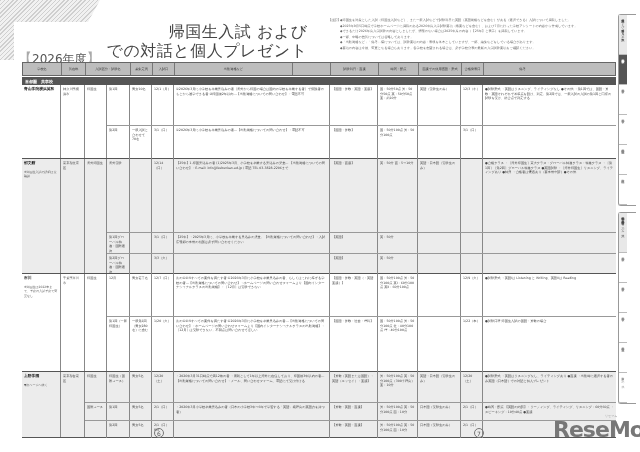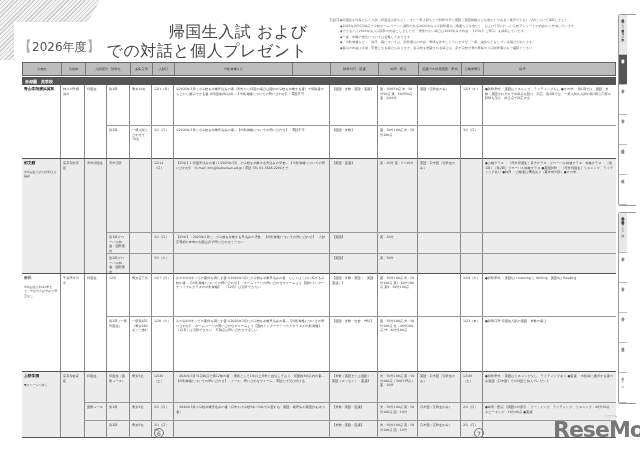--- a/index.html
+++ b/index.html
@@ -9,21 +9,21 @@
   .corner-hatch {
     position: absolute; left: 0; top: 0; width: 100px; height: 22px;
     background: repeating-linear-gradient(135deg, #cfcfcf 0 1px, #f1f1f1 1px 3px);
     clip-path: polygon(0 0, 100% 0, 88% 100%, 0 100%);
   }
   .corner-hatch2 {
     position: absolute; left: 0; top: 0; width: 14px; height: 60px;
     background: repeating-linear-gradient(135deg, #cfcfcf 0 1px, #f1f1f1 1px 3px);
   }
   .title-wrap { position: absolute; left: 18px; top: 22px; display: flex; align-items: flex-start; }
-  .year-tag { font-size: 12px; color: #555; margin-top: 16px; white-space: nowrap; }
+  .year-tag { font-size: 12px; color: #555; margin-top: 28px; white-space: nowrap; }
   .year-tag .br { color: #aaa; font-size: 14px; }
   .title { margin-left: 6px; font-size: 16px; line-height: 19px; color: #444; letter-spacing: 0.5px; text-align: right; }
 
   .notes { position: absolute; left: 340px; top: 18px; width: 268px; font-size: 3.2px; line-height: 5.6px; color: #666; }
   .notes .lbl { position: absolute; left: -12px; top: 0; }
 
   .table-area { position: absolute; left: 22px; top: 62px; width: 594px; }
   .hdr { display: flex; height: 14px; background: #bdbdbd; border: 1px solid #666; }
   .hdr div { font-size: 3.2px; color: #333; border-right: 1px solid #777; display: flex; align-items: center; justify-content: center; text-align: center; }
   .region-bar { height: 8px; background: #555; color: #fff; font-size: 4px; font-weight: bold; padding-left: 3px; display: flex; align-items: center; margin-top: 1px; }

